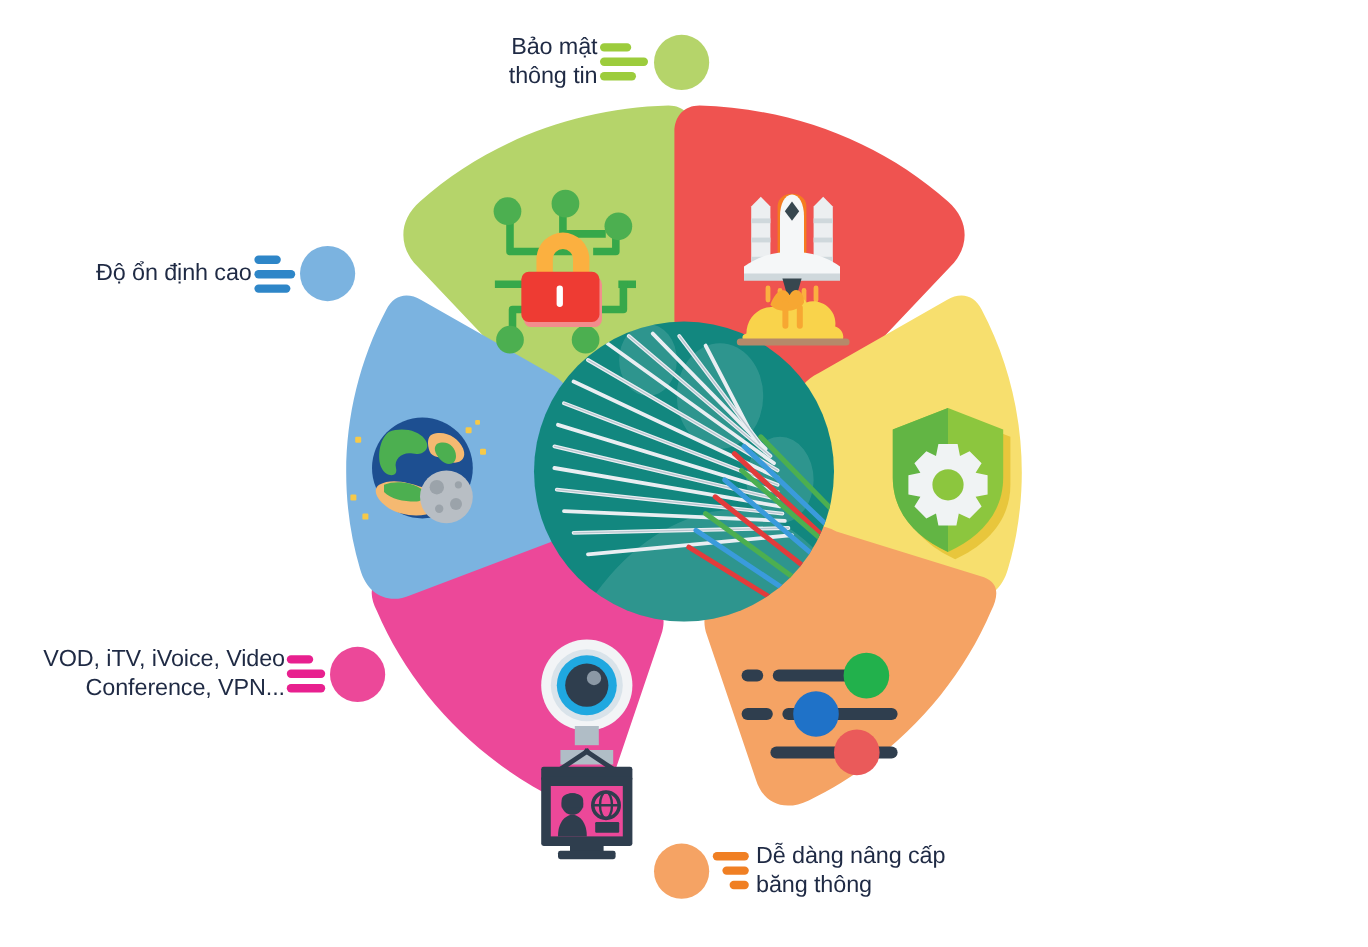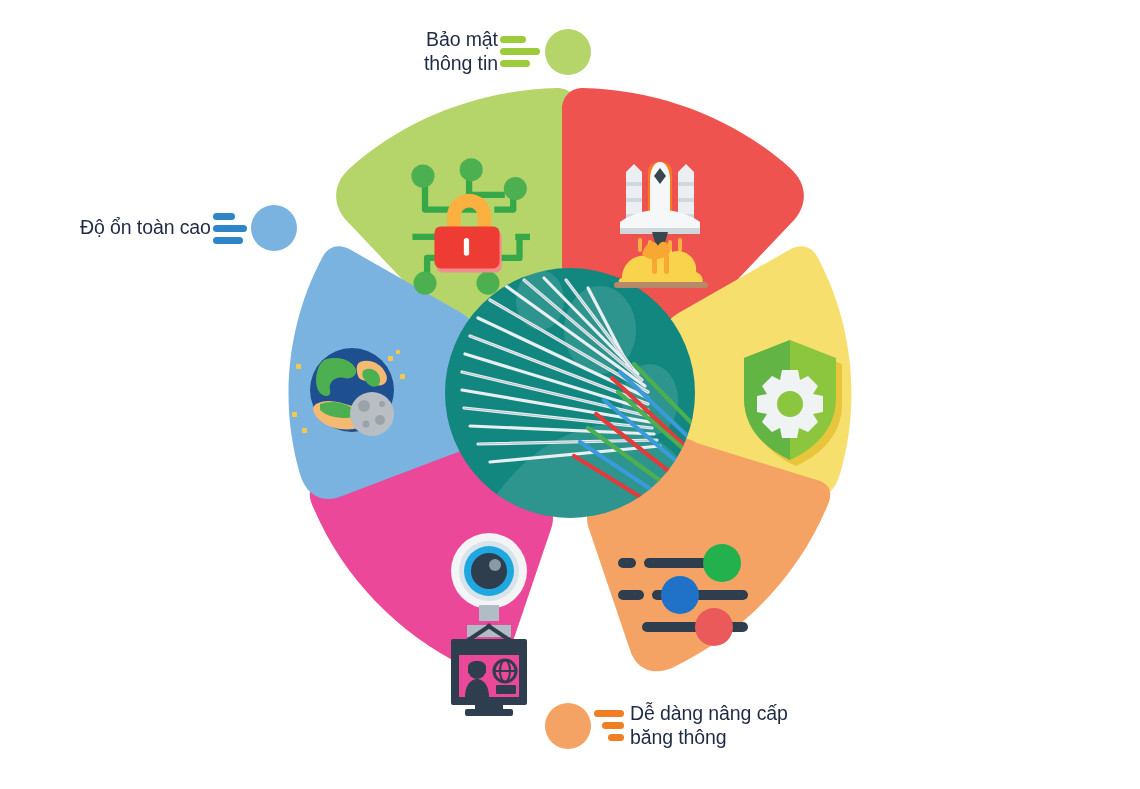--- a/index.html
+++ b/index.html
@@ -349,23 +349,33 @@
     <div class="callout-dot" style="width:46px; height:46px; background:#f5a364; margin-right:2px;"></div>
     <div class="callout-bars">
       <span style="width:30px; background:#f07f23;"></span>
       <span style="width:22px; background:#f07f23;"></span>
       <span style="width:16px; background:#f07f23;"></span>
     </div>
     <div class="callout-text">Dễ dàng nâng cấp
 băng thông</div>
   </div>
 
+  <div class="callout left" style="left:36px; top:538px;">
+    <div class="callout-text">VOD, iTV, iVoice, Video
+Conference, VPN...</div>
+    <div class="callout-bars">
+      <span style="width:22px; background:#e8208f;"></span>
+      <span style="width:32px; background:#e8208f;"></span>
+      <span style="width:32px; background:#e8208f;"></span>
+    </div>
+    <div class="callout-dot" style="width:46px; height:46px; background:#ec4899; margin-left:3px;"></div>
+  </div>
 
   <div class="callout left" style="left:80px; top:205px;">
-    <div class="callout-text">Độ ổn toàn cao</div>
+    <div class="callout-text">Độ ổn định cao</div>
     <div class="callout-bars">
       <span style="width:22px; background:#2e86c8;"></span>
       <span style="width:34px; background:#2e86c8;"></span>
       <span style="width:30px; background:#2e86c8;"></span>
     </div>
     <div class="callout-dot" style="width:46px; height:46px; background:#7bb3e0; margin-left:3px;"></div>
   </div>
 
 </div>
 

